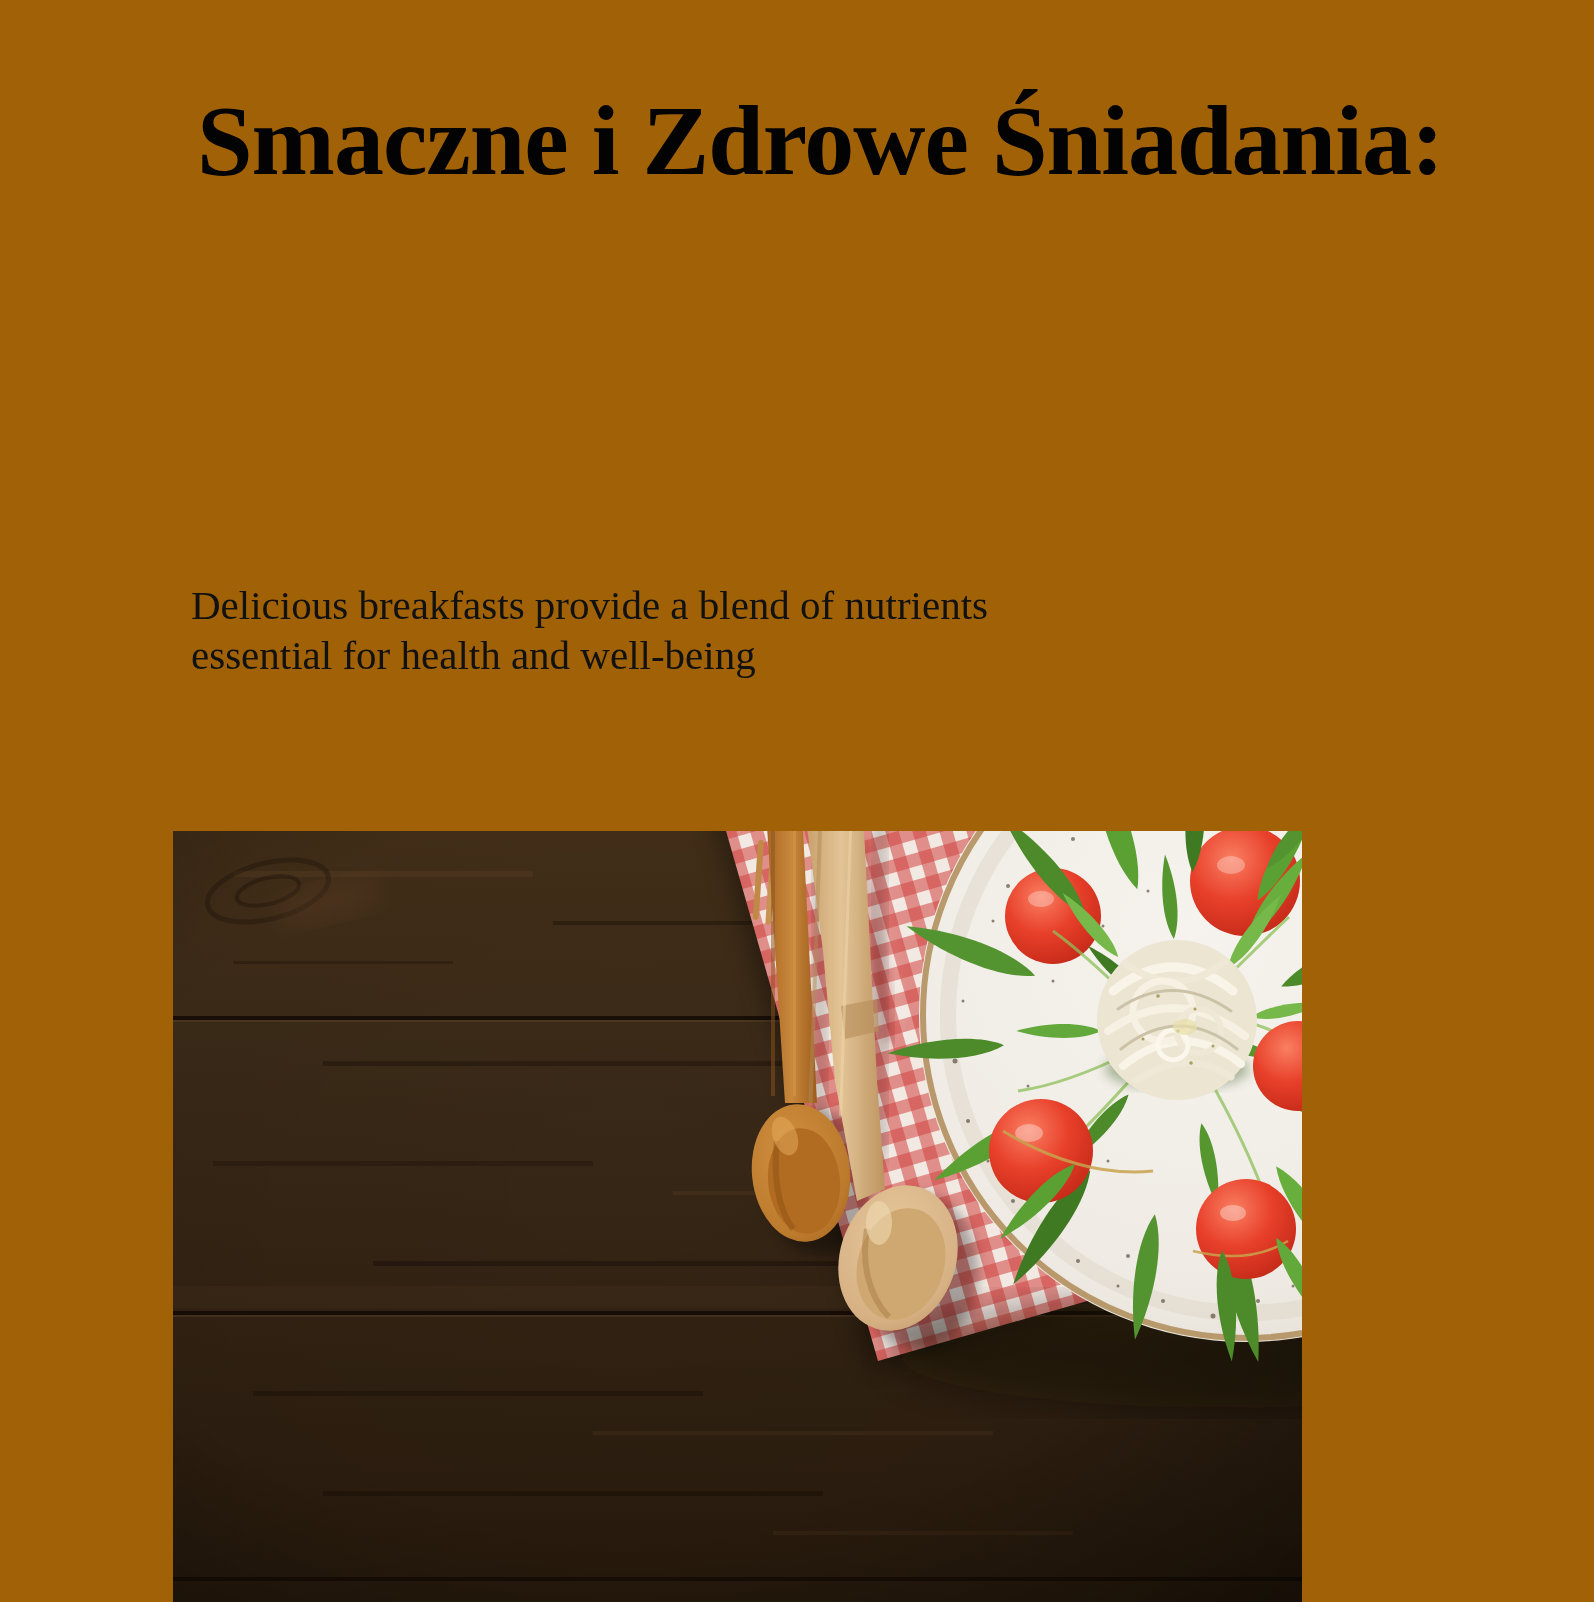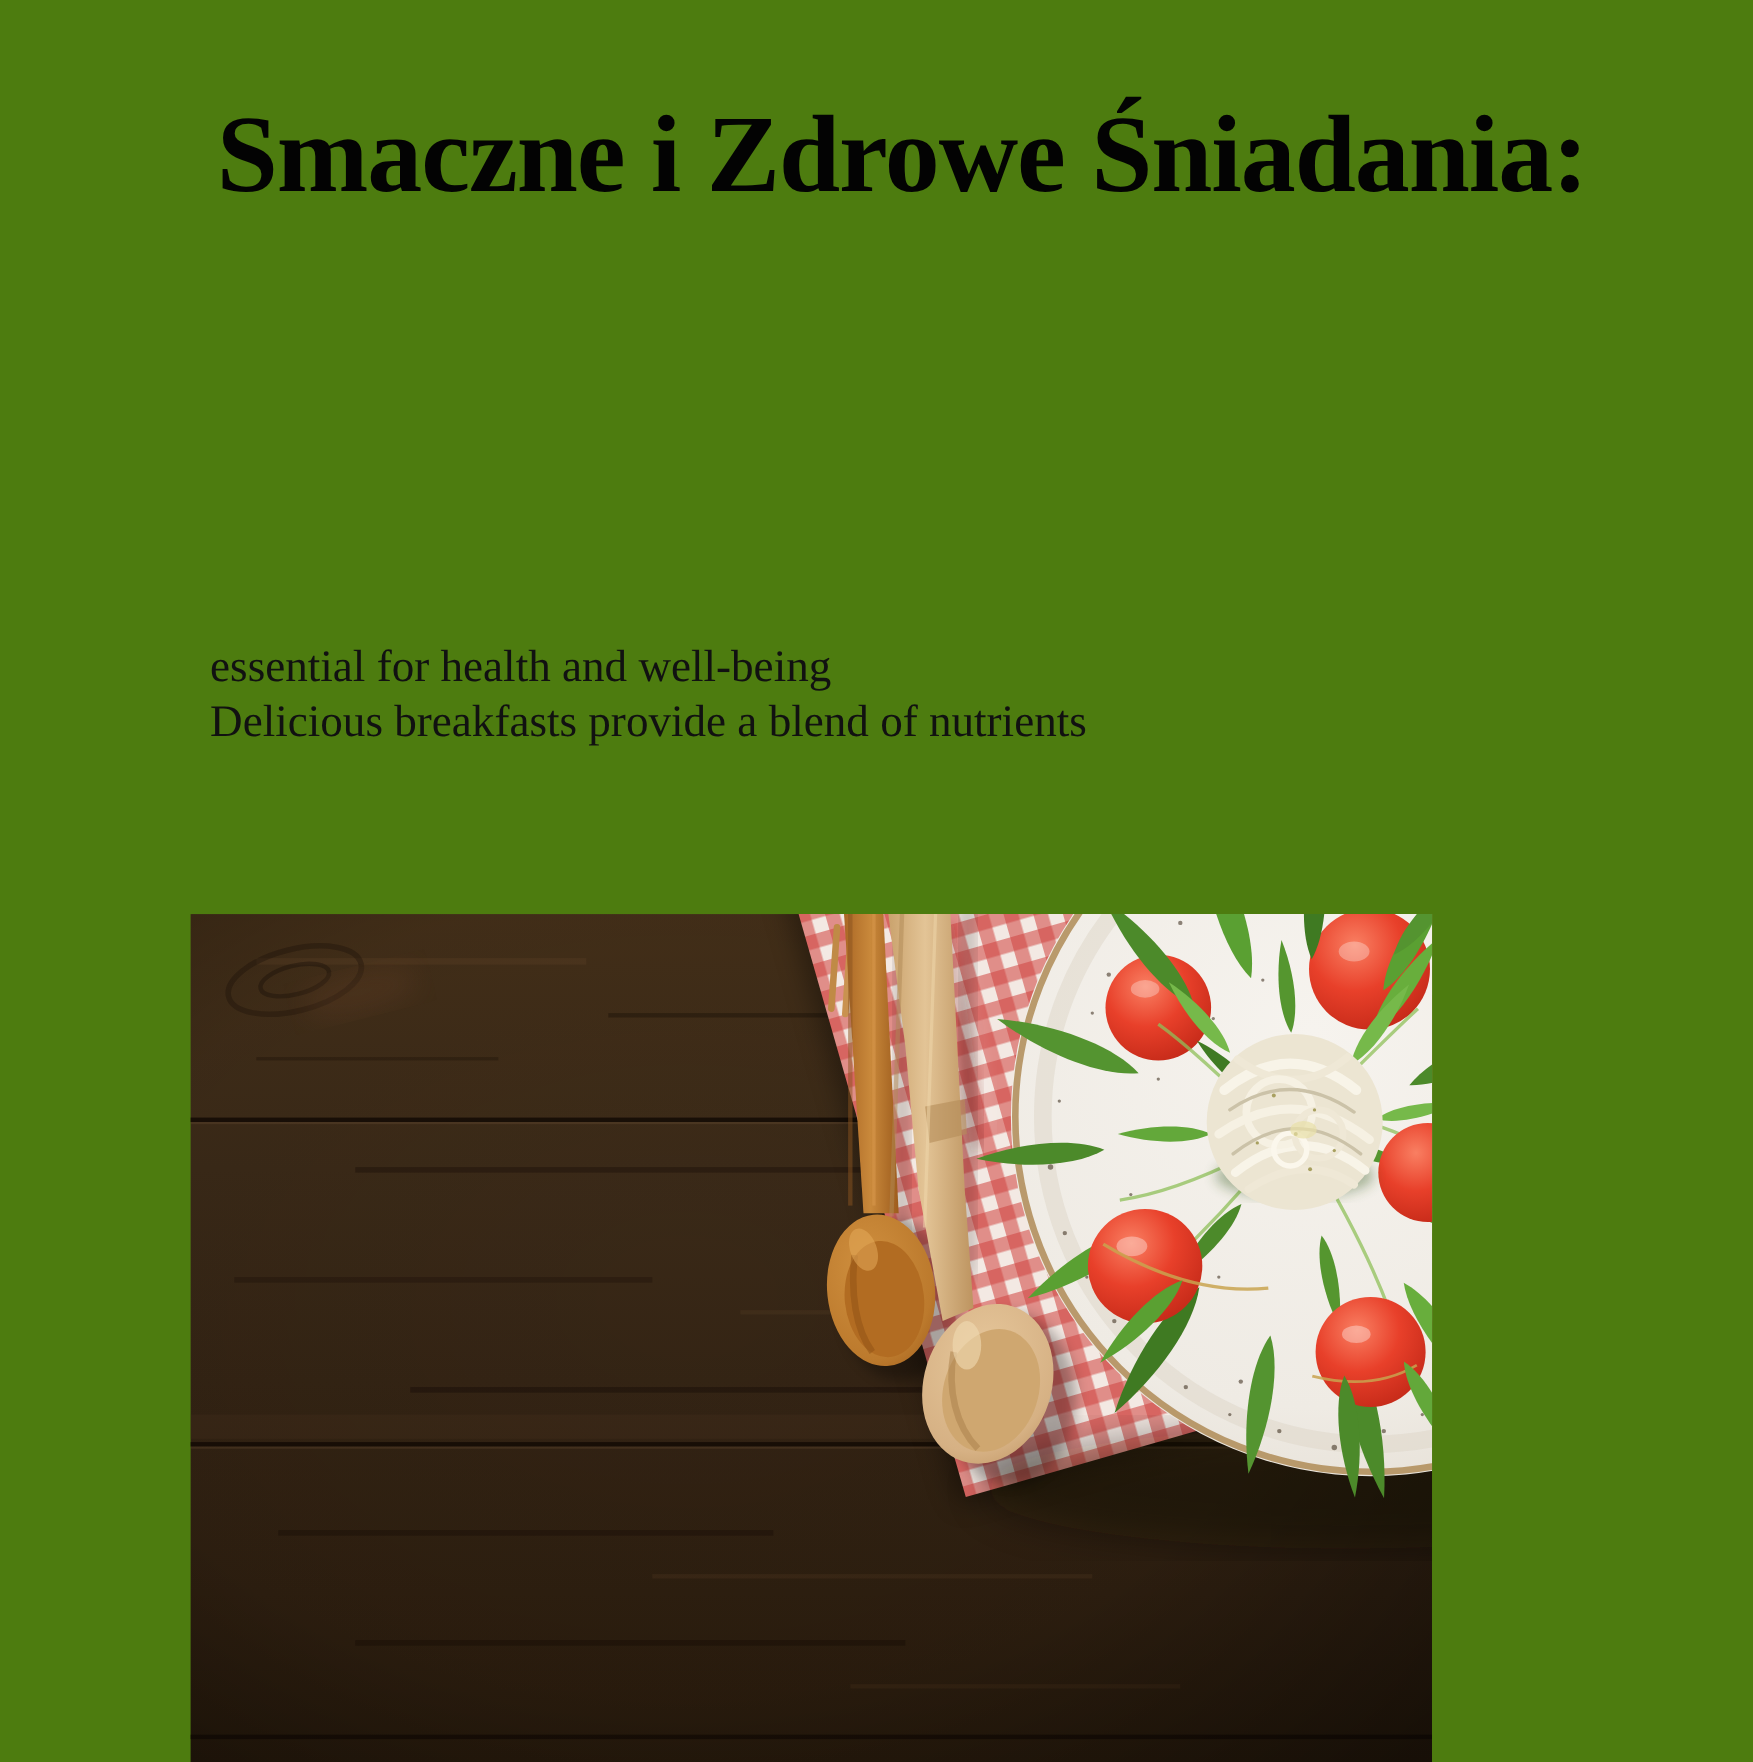--- a/index.html
+++ b/index.html
@@ -1,19 +1,19 @@
 <!DOCTYPE html>
 <html><head>
 <meta charset="utf-8">
 <style>
   html,body{margin:0;padding:0;background:#ffffff;}
   .page{
     position:relative;
     width:1594px;height:1602px;
-    background:#4d7c0f;
+    background:#a16207;
     overflow:hidden;
     font-family:"Liberation Serif","DejaVu Serif",serif;
   }
   .title{
     position:absolute;left:197px;top:84px;
     width:1360px;
     font-size:100px;line-height:113px;font-weight:bold;
     color:#030303;letter-spacing:-1px;
   }
   .subtitle{
@@ -31,22 +31,22 @@
 </head>
 <body>
 
 <div class="page">
 
   <div class="title">
     <div>Smaczne i Zdrowe Śniadania:</div>
   </div>
 
   <div class="subtitle">
+    <div>Delicious breakfasts provide a blend of nutrients</div>
     <div>essential for health and well-being</div>
-    <div>Delicious breakfasts provide a blend of nutrients</div>
   </div>
 
   <div class="photo">
     <svg width="1129" height="771" viewBox="0 0 1129 771" xmlns="http://www.w3.org/2000/svg">
       <defs>
         <linearGradient id="woodBase" x1="0" y1="0" x2="0" y2="1">
           <stop offset="0" stop-color="#453019"></stop>
           <stop offset="0.3" stop-color="#3b2a18"></stop>
           <stop offset="0.55" stop-color="#342414"></stop>
           <stop offset="0.8" stop-color="#2e1f10"></stop>

